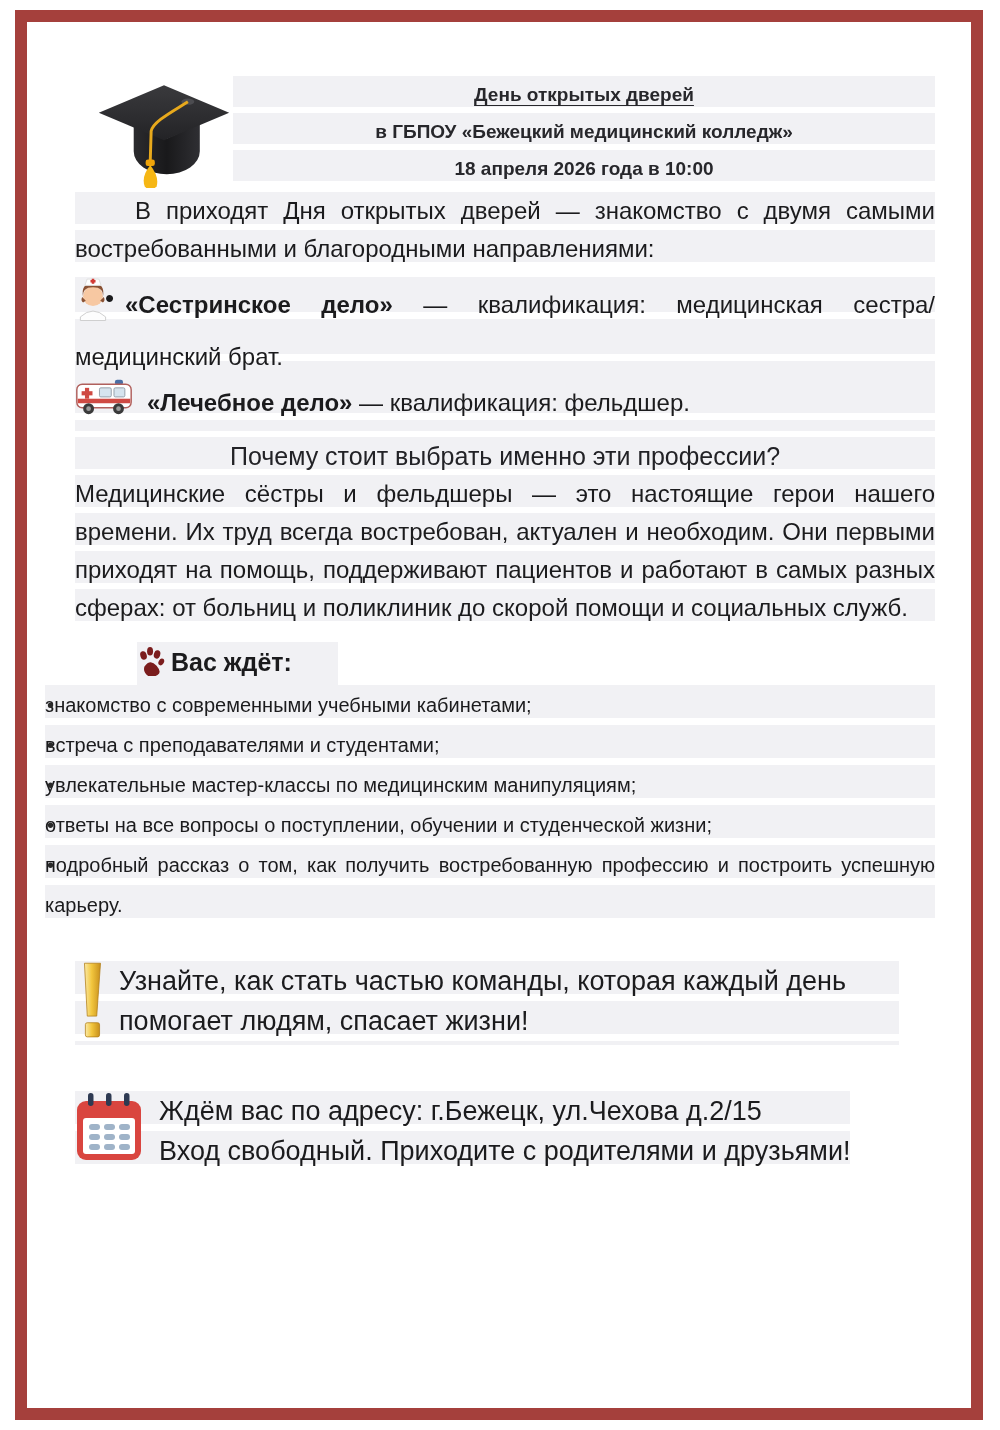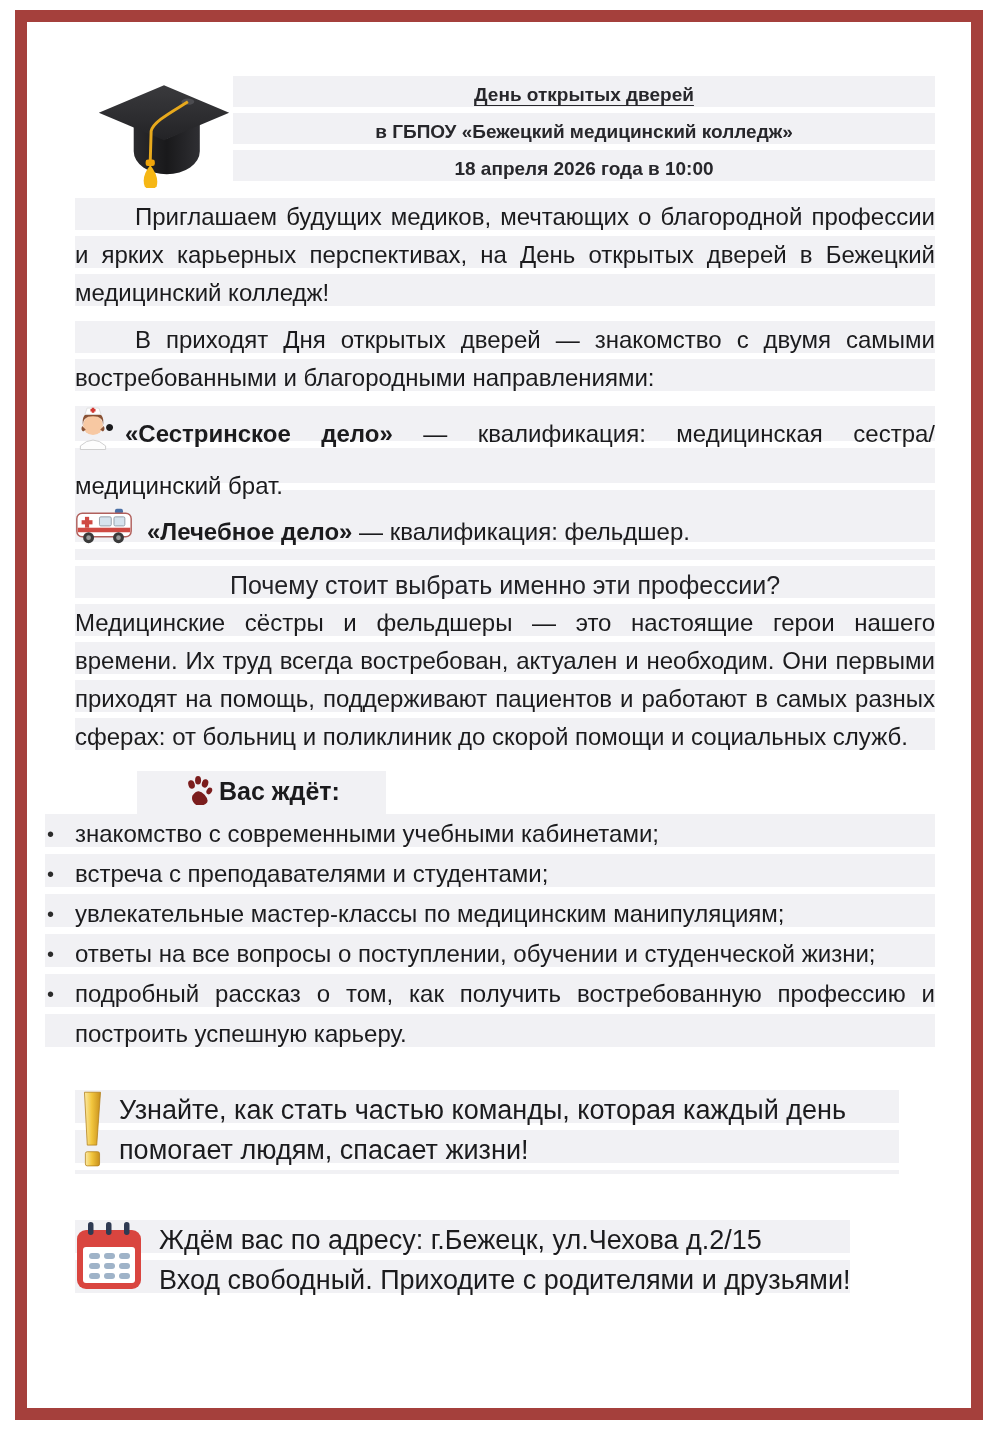--- a/index.html
+++ b/index.html
@@ -31,26 +31,26 @@
   ul.programs li { position:relative; font-size:24px;
     line-height:42px; text-align:justify; }
   ul.programs li::before { content:"•"; position:absolute; left:30px; top:0;
     font-size:26px; color:#1b1b1d; }
   .inline-icon { display:inline-block; vertical-align:middle; margin-right:14px; position:relative; top:-2px; }
 
   h2.why { font-size:25px; font-weight:normal; line-height:38px; color:#222226; margin-top:6px;text-align:center; }
 
   
   .zhdet { margin:6px 0 0 62px; font-size:25px; font-weight:bold; line-height:40px;
-    background:#f1f1f4; display:inline-block; padding-right:46px;padding-left:48px; }
+    background:#f1f1f4; display:inline-block; padding-right:46px; }
   .zhdet .inline-icon { margin-right:6px; top:2px; }
 
   
   ul.features { list-style:none; margin-left:-30px; }
-  ul.features li { position:relative; padding-left:30px; font-size:24px;
+  ul.features li { position:relative; font-size:20px;
     line-height:40px; text-align:justify; }
   ul.features li::before { content:"•"; position:absolute; left:2px; top:0;
     font-size:20px; color:#2a2a2a; }
 
   
   .callout { display:flex; align-items:flex-start; margin-left:0; }
   .callout .icon-col { flex:0 0 auto; }
   .callout-note { margin-top:36px; }
   .callout-note .text { font-size:27px; line-height:40px; max-width:780px; margin-left:10px; }
   .callout-addr { margin-top:46px; }
@@ -87,21 +87,20 @@
         </svg>
       </div>
       <div class="header-text hl37">
         <div class="t1">День открытых дверей</div>
         <div class="t2">в ГБПОУ «Бежецкий медицинский колледж»</div>
         <div class="t3">18 апреля 2026 года в 10:00</div>
       </div>
     </div>
 
     
-    <p class="body indent hl38" style="margin-top:6px;">Приглашаем будущих медиков, мечтающих о благородной профессии и ярких карьерных перспективах, на День открытых дверей в Бежецкий медицинский колледж!</p>
     <p class="body indent hl38">В приходят Дня открытых дверей — знакомство с двумя самыми востребованными и благородными направлениями:</p>
 
     
     <ul class="programs">
       <li class="hl42">
         <span class="inline-icon">
           <svg width="36" height="46" viewBox="0 0 40 50">
             <path d="M6,46 Q20,33 34,46 L34,50 L6,50 Z" fill="#fdfdfd" stroke="#c9c9c9" stroke-width="1"></path>
             <circle cx="20" cy="23" r="11" fill="#f7c8a2"></circle>
             <path d="M9,24 Q6,9 20,8 Q34,9 31,24 Q32,13 20,13 Q8,13 9,24 Z" fill="#8a5234"></path>

